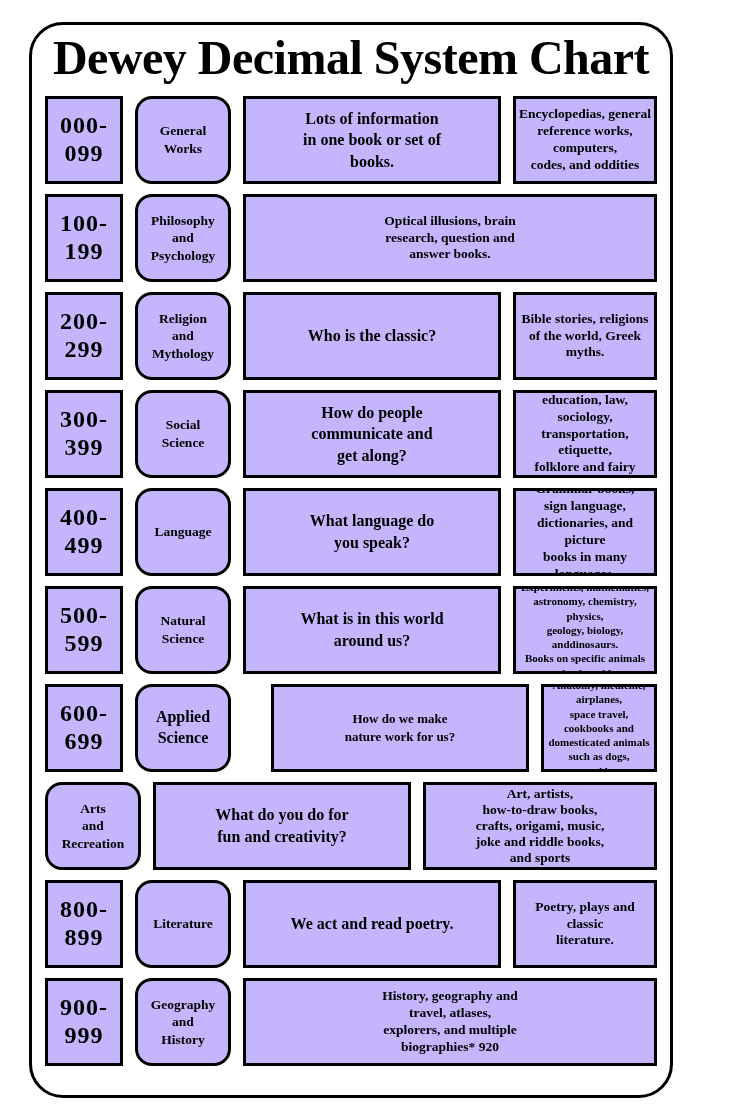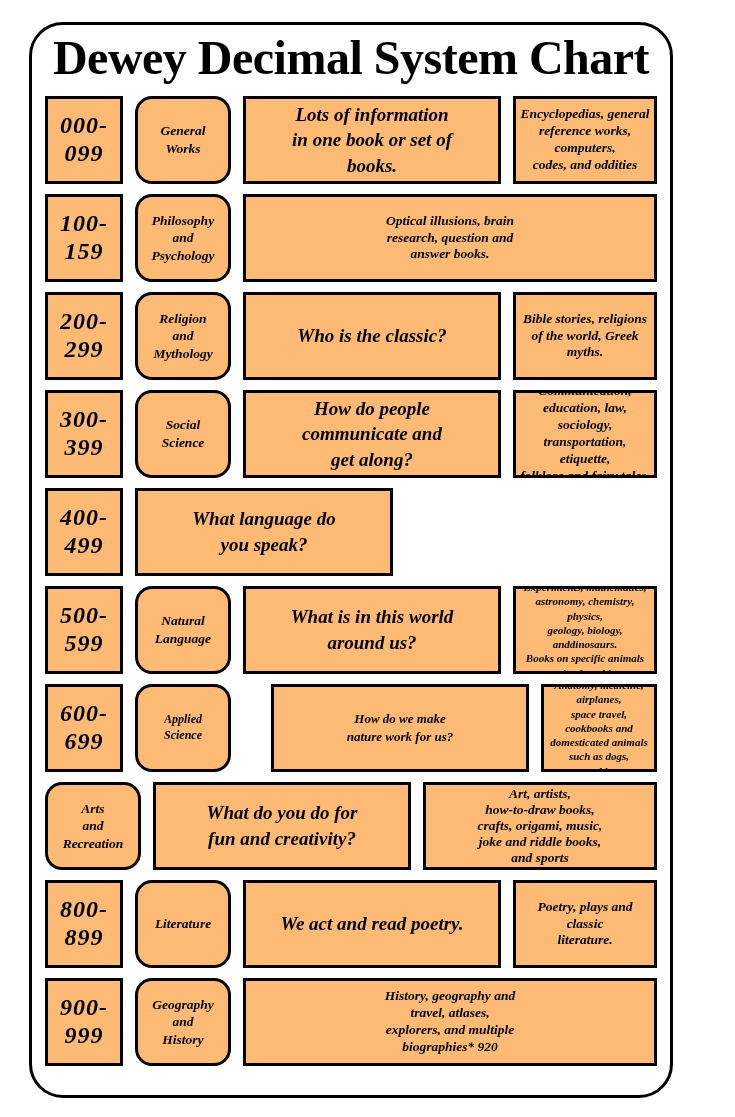--- a/index.html
+++ b/index.html
@@ -45,60 +45,59 @@
     gap: 10px;
   }
   .row {
     display: flex;
     gap: 12px;
     height: 88px;
   }
   .cell {
     box-sizing: border-box;
     border: 3px solid #000000;
-    background: #fdba74;
+    background: #c4b5fd;
     display: flex;
     align-items: center;
     justify-content: center;
     text-align: center;
     white-space: pre-line;
     font-weight: bold;
     font-family: "Liberation Serif", serif;
     padding: 16px 3px;
     overflow: hidden;
-    font-style: italic;
   }
   .c1 {
     width: 78px;
     flex: none;
     font-size: 24px;
     line-height: 1.15;
     letter-spacing: 1px;
   }
   .c2 {
     width: 96px;
     flex: none;
     font-size: 13.5px;
     line-height: 1.3;
     border-radius: 17px;
   }
   .c3 {
     width: 258px;
     flex: none;
-    font-size: 19px;
+    font-size: 16px;
     line-height: 1.35;
   }
   .c4 {
     flex: 1;
     font-size: 13.5px;
     line-height: 1.25;
   }
   
   .row:nth-child(6) .c4 { font-size: 11px; line-height: 1.3; }
-  .row:nth-child(7) .c2 { font-size: 12px; }
+  .row:nth-child(7) .c2 { font-size: 16px; }
   .row:nth-child(7) .c3 { font-size: 13px; margin-left: 28px; }
   .row:nth-child(7) .c4 { font-size: 11px; line-height: 1.3; }
   .row:nth-child(8) .c4 { line-height: 1.2; }
 </style>
 </head>
 <body>
 
 <div class="sheet">
   <h1 class="title">Dewey Decimal System Chart</h1>
 
@@ -112,21 +111,21 @@
       <div class="cell c3">Lots of information
 in one book or set of
 books.</div>
       <div class="cell c4">Encyclopedias, general
 reference works, computers,
 codes, and oddities</div>
     </div>
 
     <div class="row">
       <div class="cell c1">100-
-159</div>
+199</div>
       <div class="cell c2">Philosophy
 and
 Psychology</div>
       <div class="cell c4">Optical illusions, brain
 research, question and
 answer books.</div>
     </div>
 
     <div class="row">
       <div class="cell c1">200-
@@ -149,29 +148,34 @@
 get along?</div>
       <div class="cell c4">Communication,
 education, law, sociology,
 transportation, etiquette,
 folklore and fairy tales.</div>
     </div>
 
     <div class="row">
       <div class="cell c1">400-
 499</div>
+      <div class="cell c2">Language</div>
       <div class="cell c3">What language do
 you speak?</div>
+      <div class="cell c4">Grammar books,
+sign language,
+dictionaries, and picture
+books in many languages.</div>
     </div>
 
     <div class="row">
       <div class="cell c1">500-
 599</div>
       <div class="cell c2">Natural
-Language</div>
+Science</div>
       <div class="cell c3">What is in this world
 around us?</div>
       <div class="cell c4">Experiments, mathematics,
 astronomy, chemistry, physics,
 geology, biology, anddinosaurs.
 Books on specific animals
 are also found here.</div>
     </div>
 
     <div class="row">

